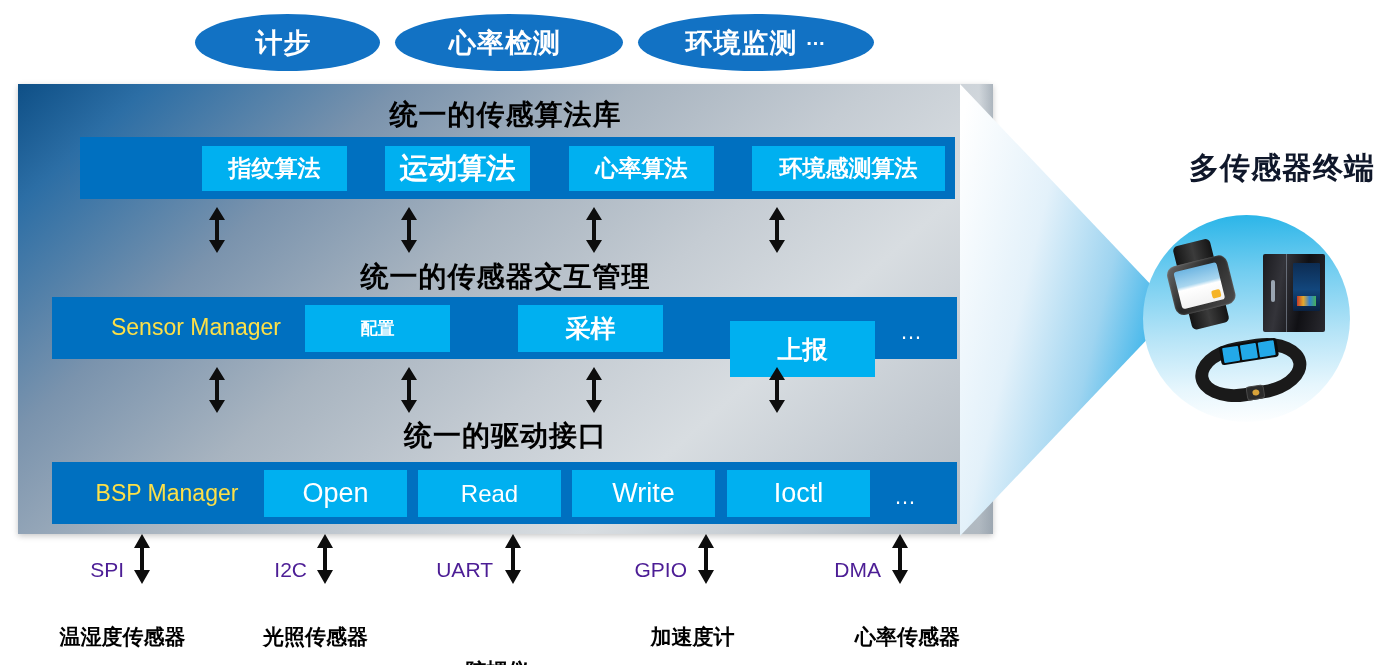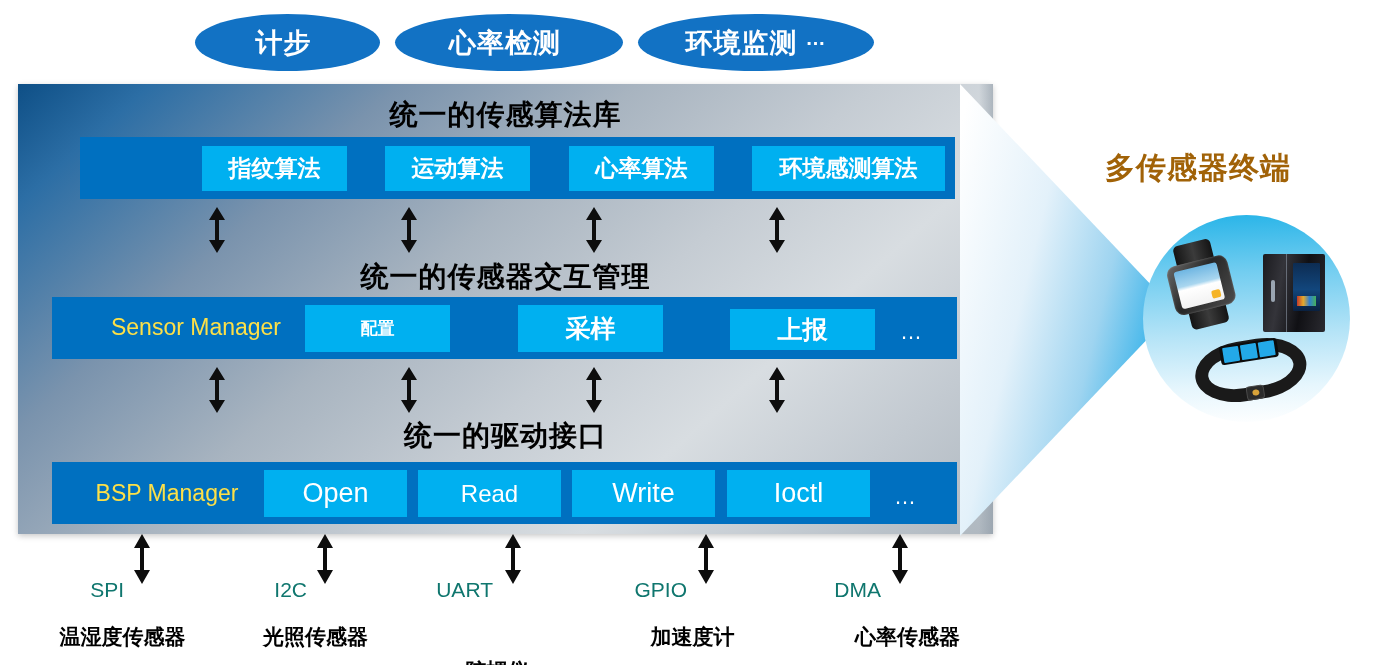--- a/index.html
+++ b/index.html
@@ -100,48 +100,47 @@
     letter-spacing: 1px;
   }
 
   
   .dbl-arrow { position: absolute; }
   .dbl-arrow svg { display: block; }
 
   
   .proto-label {
     position: absolute;
-    color: #0f766e;
+    color: #4c1d95;
     font-size: 21px;
     font-weight: 400;
     white-space: nowrap;
     text-align: right;
-    margin-top: 20px;
   }
   .sensor-label {
     position: absolute;
     color: #000000;
     font-size: 21px;
     font-weight: 700;
     white-space: nowrap;
     text-align: center;
   }
 
   
   #big-arrow { position: absolute; left: 960px; top: 84px; width: 215px; height: 452px; }
 
   
   #terminal-title {
     position: absolute;
     left: 1105px; top: 148px;
     width: 270px;
-    text-align: left;
+    text-align: right;
     font-size: 30px;
     font-weight: 700;
-    color: #a16207;
+    color: #0f172a;
     letter-spacing: 1px;
     white-space: nowrap;
   }
   #device-circle {
     position: absolute;
     left: 1143px; top: 215px;
     width: 207px; height: 207px;
     border-radius: 50%;
     background: linear-gradient(178deg, #27b4e8 0%, #72cdf0 28%, #b6e4f7 58%, #e6f6fd 82%, #ffffff 100%);
     overflow: hidden;
@@ -260,21 +259,21 @@
   </div>
 
   <div id="stack-panel">
 
     <div class="layer-title" style="top:12px;">统一的传感算法库</div>
 
     <div class="bar" style="left:34px; top:53px; width:875px; height:62px;margin-left:28px;">
       <div class="chip" style="position:absolute; left:122px; top:9px; width:145px; height:45px; font-size:23px;">
         <span>指纹算法</span>
       </div>
-      <div class="chip" style="position:absolute; left:305px; top:9px; width:145px; height:45px; font-size:23px;">
+      <div class="chip" style="position:absolute; left:305px; top:9px; width:145px; height:45px; font-size:29px;">
         <span>运动算法</span>
       </div>
       <div class="chip" style="position:absolute; left:489px; top:9px; width:145px; height:45px; font-size:23px;">
         <span>心率算法</span>
       </div>
       <div class="chip" style="position:absolute; left:672px; top:9px; width:193px; height:45px; font-size:23px;">
         <span>环境感测算法</span>
       </div>
       <span class="bar-dots" style="position:absolute; left:878px; top:22px;">…</span>
     </div>
@@ -305,21 +304,21 @@
     <div class="bar" style="left:34px; top:213px; width:905px; height:62px;">
       <div class="bar-label" style="position:absolute; left:34px; top:17px; width:220px;">
         <span>Sensor Manager</span>
       </div>
       <div class="chip latin" style="position:absolute; left:253px; top:8px; width:145px; height:47px; font-size:17px; font-weight:700;">
         <span>配置</span>
       </div>
       <div class="chip latin" style="position:absolute; left:466px; top:8px; width:145px; height:47px; font-size:25px; font-weight:700;">
         <span>采样</span>
       </div>
-      <div class="chip latin" style="position:absolute; left:678px; top:12px; width:145px; height:41px; font-size:25px; font-weight:700;">
+      <div class="chip latin" style="position:absolute; left:678px; top:24px; width:145px; height:56px; font-size:25px; font-weight:700;">
         <span>上报</span>
       </div>
       <span class="bar-dots" style="position:absolute; left:848px; top:22px;">…</span>
     </div>
 
     <div class="dbl-arrow" style="left:189px; top:283px;">
       <svg width="20" height="46" viewBox="0 0 20 46">
           <path d="M10 0 L18 13 L12 13 L12 33 L18 33 L10 46 L2 33 L8 33 L8 13 L2 13 Z" fill="#0d0d0d"></path>
         </svg>
     </div>

